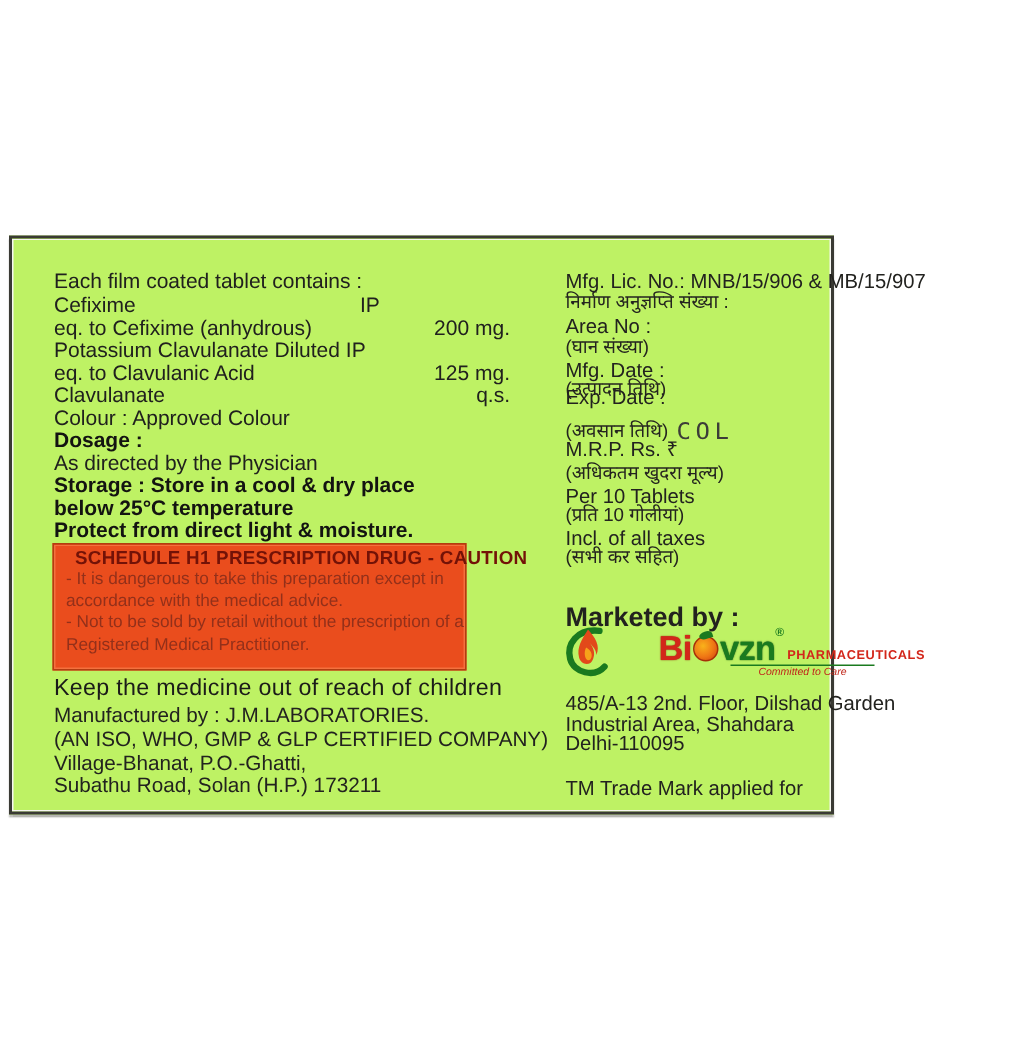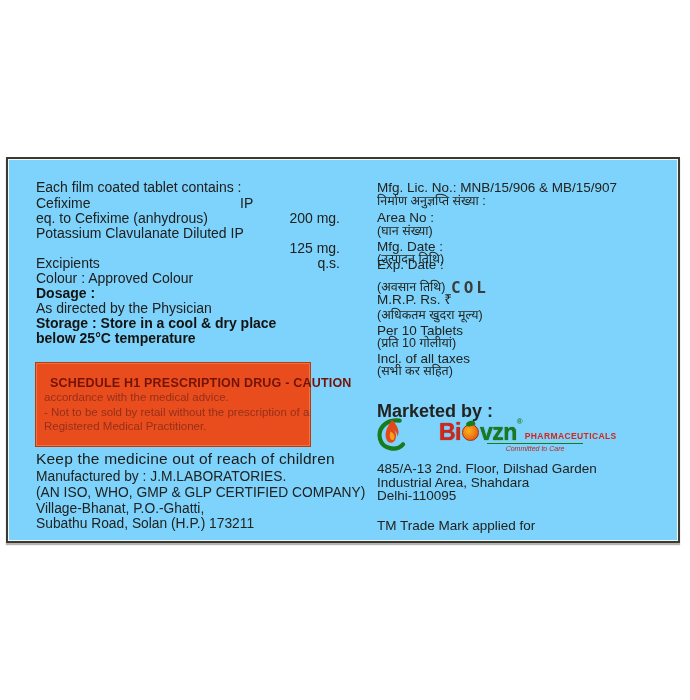--- a/index.html
+++ b/index.html
@@ -1,40 +1,40 @@
 <!DOCTYPE html>
 <html><head>
 <meta charset="utf-8">
 <style>
   html,body{margin:0;padding:0;}
   body{background:#ffffff;font-family:"Liberation Sans",sans-serif;}
   .stage{position:relative;width:690px;height:700px;background:#ffffff;overflow:hidden;}
   .box{
-    position:absolute;left:6px;top:157px;width:674px;height:386px;
-    background:#7dd3fc;border:2px solid #3a3a34;box-sizing:border-box;
+    position:absolute;left:6px;top:157px;width:550px;height:386px;
+    background:#bef264;border:2px solid #3a3a34;box-sizing:border-box;
     box-shadow:inset 0 0 0 1px #f6f6f0, 0 2px 1px rgba(90,90,80,.45);
   }
   .ll{position:absolute;left:28px;width:304px;font-size:14px;color:#20201e;white-space:nowrap;line-height:15px;}
   .ll .val{position:absolute;right:0;top:0;}
   .ll .suffix{position:absolute;left:204px;top:0;}
   .b{font-weight:bold;color:#131311;}
   .caution{
     position:absolute;left:27px;top:203px;width:276px;height:85px;box-sizing:border-box;
-    background:#ea4d1d;border:1px solid #b23d10;padding:13px 8px 4px 8px;
+    background:#ea4d1d;border:1px solid #b23d10;padding:2px 8px 4px 8px;
     box-shadow:inset 0 0 0 1px #f4713e;
   }
   .caution .ttl{font-size:12.5px;font-weight:bold;color:#731207;letter-spacing:.2px;padding-left:6px;white-space:nowrap;}
   .caution .cl{font-size:11.5px;color:#93301a;line-height:14.6px;white-space:nowrap;}
   .keep{position:absolute;left:28px;top:291px;font-size:15.5px;color:#1b1b19;white-space:nowrap;letter-spacing:.2px;}
   .mfr{position:absolute;left:28px;font-size:13.8px;color:#22221f;white-space:nowrap;}
   .rl{position:absolute;left:369px;font-size:13.5px;color:#22221f;white-space:nowrap;line-height:14px;}
   .rh{position:absolute;left:369px;font-size:12.5px;color:#24241f;white-space:nowrap;line-height:13px;}
   .stamp{
     position:absolute;left:443px;top:119px;
-    font-family:"DejaVu Sans Mono",monospace;font-size:16px;font-weight:bold;
+    font-family:"DejaVu Sans Mono",monospace;font-size:16px;font-weight:normal;
     letter-spacing:3px;color:#3c3c38;transform:scaleY(.95);
   }
   .marketed{font-weight:bold;font-size:18px;}
   .brand{position:absolute;left:367px;top:254px;width:230px;height:46px;}
   .brand-icon{position:absolute;left:0;top:2px;}
   .brand-text{position:absolute;left:36px;top:6px;white-space:nowrap;}
   .bn{font-weight:bold;font-size:23px;letter-spacing:-.5px;}
   .bn-red{color:#d3261a;text-shadow:0 0 1px #8e1408;margin-left:28px;}
   .bn-green{color:#1a7a1f;text-shadow:0 0 1px #0c4a10;}
   .o-fruit{
@@ -57,31 +57,33 @@
 </head>
 <body>
 
 <div class="stage">
   <div class="box">
 
     <div class="ll" style="top:21px"><span>Each film coated tablet contains :</span></div>
     <div class="ll" style="top:37px"><span>Cefixime</span><span class="suffix">IP</span></div>
     <div class="ll" style="top:52px"><span>eq. to Cefixime (anhydrous)</span><span class="val">200 mg.</span></div>
     <div class="ll" style="top:67px"><span>Potassium Clavulanate Diluted IP</span></div>
-    <div class="ll" style="top:82px"><span class="val">125 mg.</span></div>
-    <div class="ll" style="top:97px"><span>Excipients</span><span class="val">q.s.</span></div>
+    <div class="ll" style="top:82px"><span>eq. to Clavulanic Acid</span><span class="val">125 mg.</span></div>
+    <div class="ll" style="top:97px"><span>Clavulanate</span><span class="val">q.s.</span></div>
     <div class="ll" style="top:112px"><span>Colour : Approved Colour</span></div>
 
     <div class="ll b" style="top:127px"><span>Dosage :</span></div>
     <div class="ll" style="top:142px"><span>As directed by the Physician</span></div>
     <div class="ll b" style="top:157px"><span>Storage : Store in a cool &amp; dry place</span></div>
     <div class="ll b" style="top:172px"><span>below 25°C temperature</span></div>
+    <div class="ll b" style="top:187px"><span>Protect from direct light &amp; moisture.</span></div>
 
     <div class="caution">
       <div class="ttl">SCHEDULE H1 PRESCRIPTION DRUG - CAUTION</div>
+      <div class="cl">- It is dangerous to take this preparation except in</div>
       <div class="cl">accordance with the medical advice.</div>
       <div class="cl">- Not to be sold by retail without the prescription of a</div>
       <div class="cl">Registered Medical Practitioner.</div>
     </div>
 
     <div class="keep">Keep the medicine out of reach of children</div>
 
     <div class="mfr" style="top:326px">(AN ISO, WHO, GMP &amp; GLP CERTIFIED COMPANY)</div>
     <div class="mfr" style="top:310px">Manufactured by : J.M.LABORATORIES.</div>
     <div class="mfr" style="top:342px">Village-Bhanat, P.O.-Ghatti,</div>

